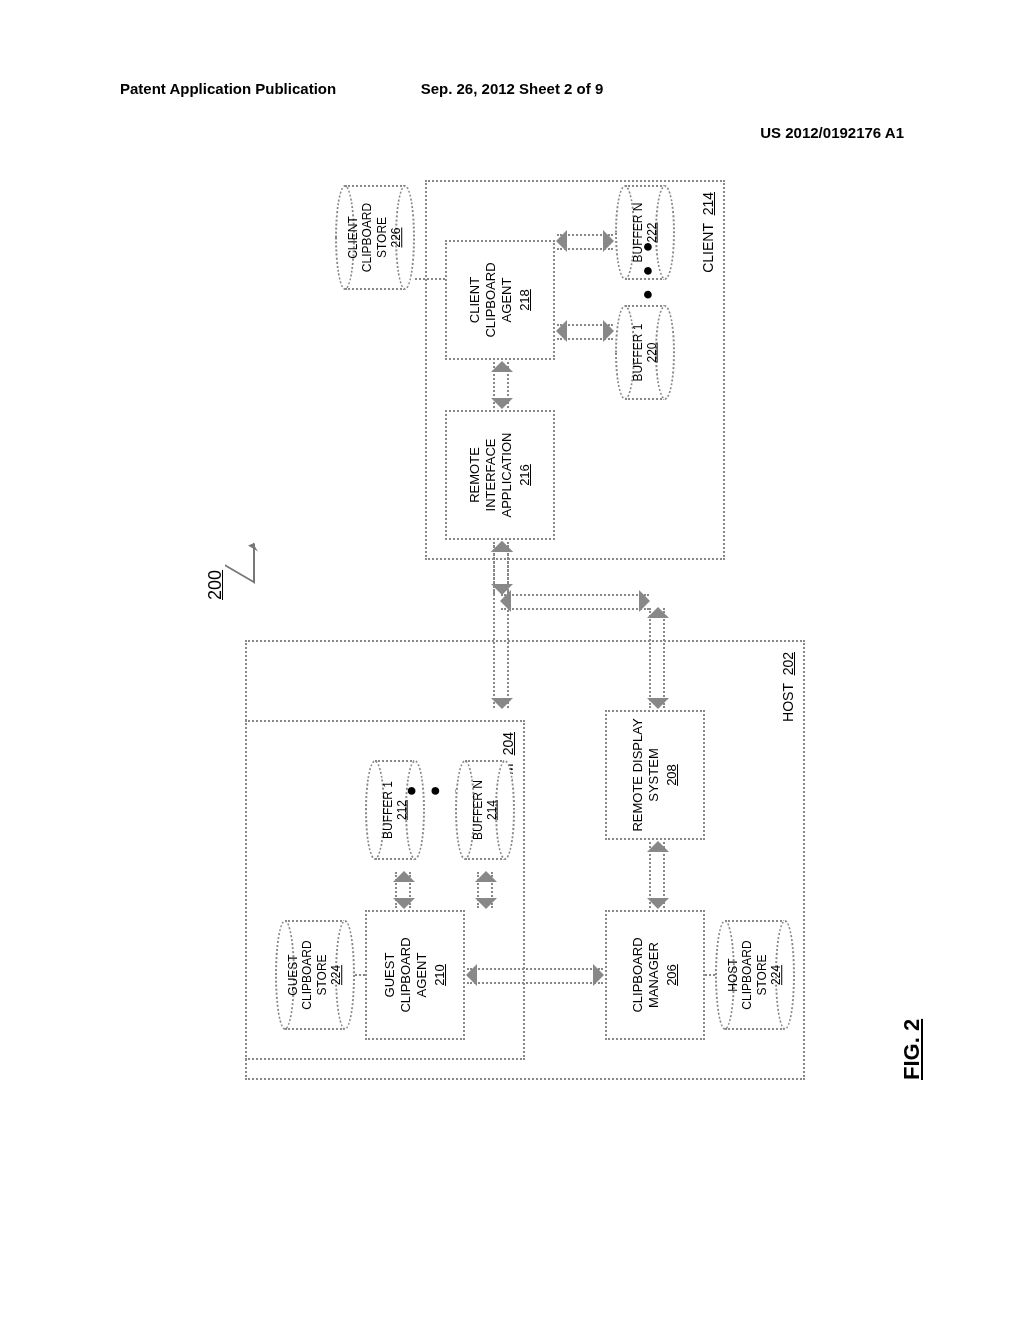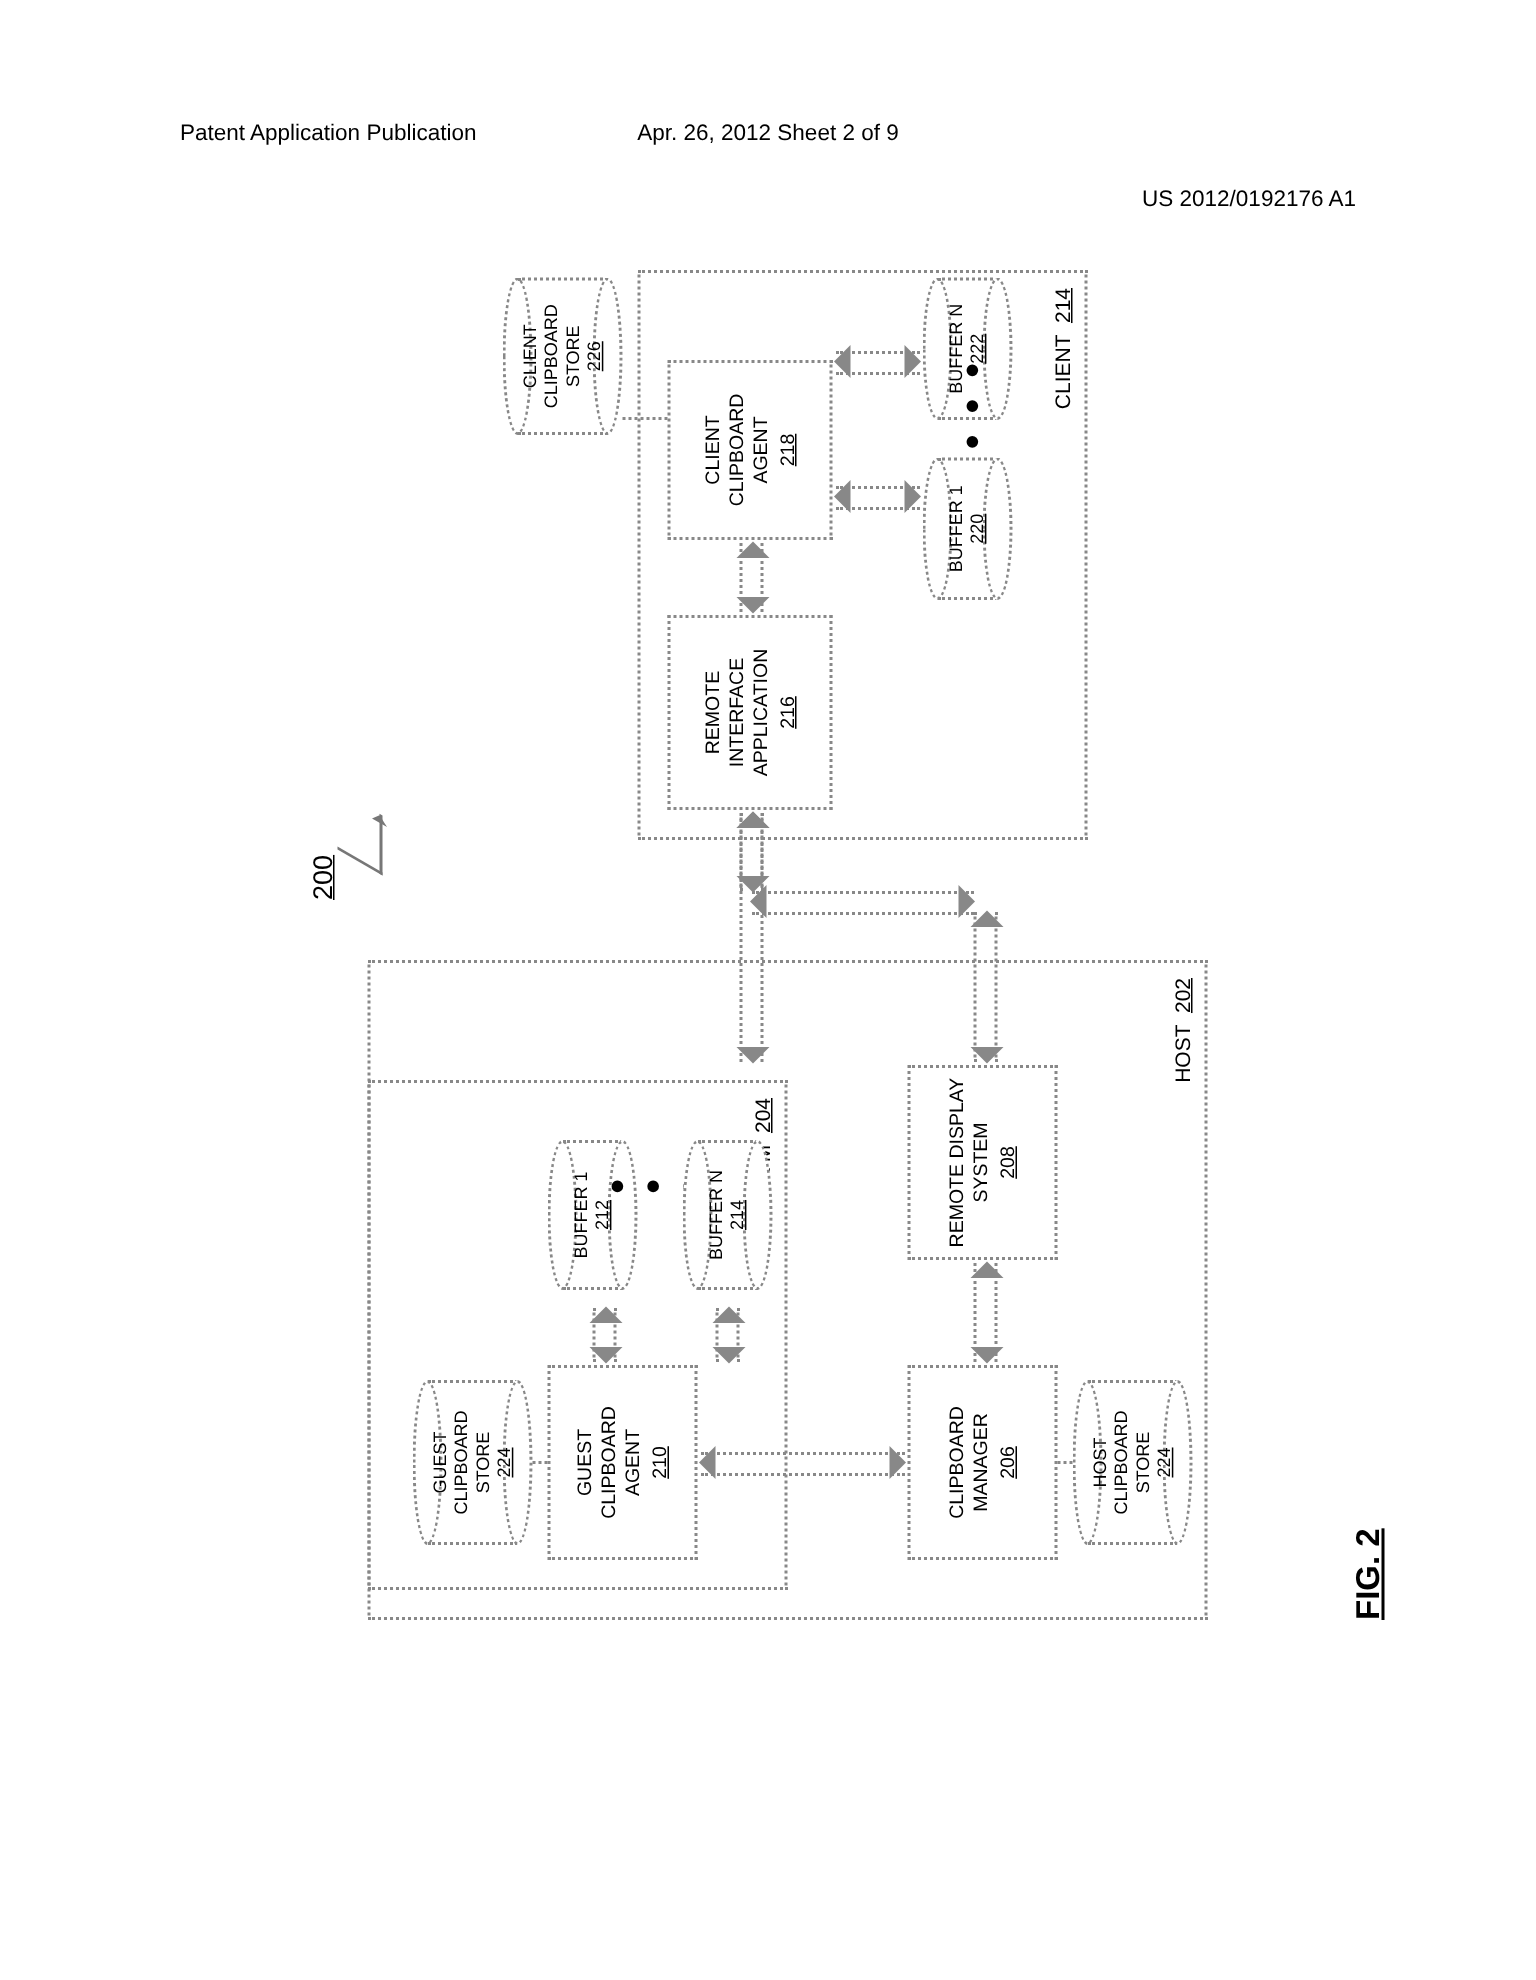--- a/index.html
+++ b/index.html
@@ -11,21 +11,21 @@
     position: relative;
     color: #000;
   }
   .page-header {
     position: absolute;
     top: 80px;
     left: 0;
     width: 1024px;
     padding: 0 120px;
     font-size: 15px;
-    font-weight: normal;
+    font-weight: bold;
     display: flex;
     justify-content: space-between;
   }
   .page-header .left { flex: 1; text-align: left; }
   .page-header .mid  { flex: 1; text-align: center; }
   .page-header .right{ flex: 1; text-align: right; margin-top: 44px; }
 
   
   .stage-wrap {
     position: absolute;
@@ -192,21 +192,21 @@
   .c-gca-bn  { left:172px; top:200px; width:36px; }
 
   
   .vm-outer { left:20px; }
 </style>
 </head>
 <body>
 
 <div class="page-header">
   <span class="left">Patent Application Publication</span>
-  <span class="mid">Apr. 26, 2012  Sheet 2 of 9</span>
+  <span class="mid">Sep. 26, 2012  Sheet 2 of 9</span>
   <span class="right">US 2012/0192176 A1</span>
 </div>
 
 <div class="stage-wrap">
   <div class="stage">
 
     <div class="figlabel">FIG. 2</div>
     <div class="refnum">200</div>
     <div class="refarrow"></div>
 

